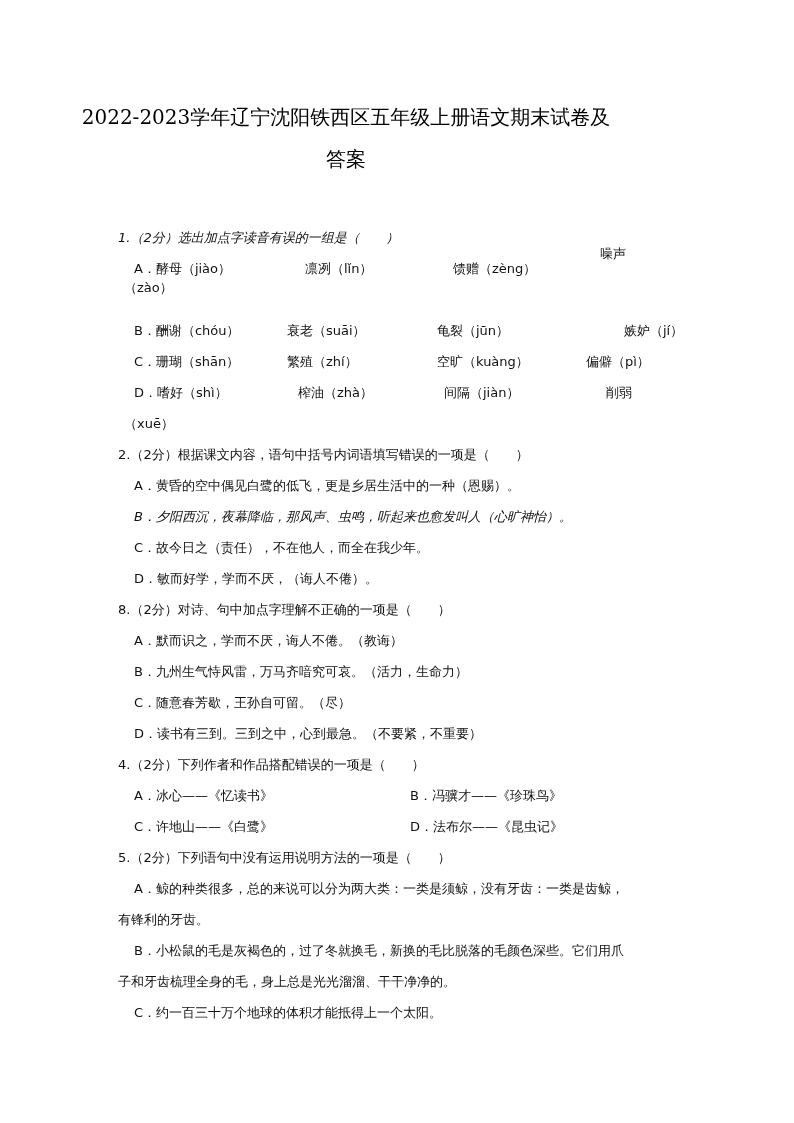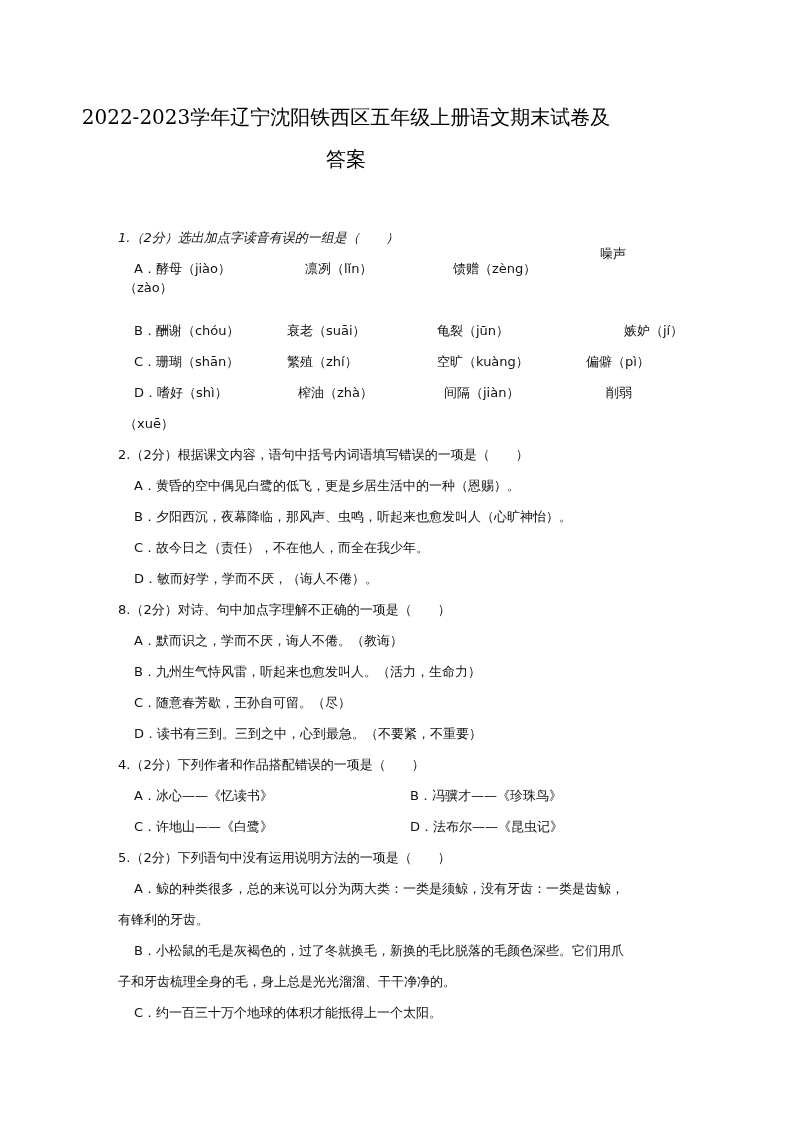--- a/index.html
+++ b/index.html
@@ -39,27 +39,27 @@
   <div class="cell" style="top:354px;left:586px;">偏僻（pì）</div>
 
   <div class="cell" style="top:385px;left:134px;">D．嗜好（shì）</div>
   <div class="cell" style="top:385px;left:298px;">榨油（zhà）</div>
   <div class="cell" style="top:385px;left:444px;">间隔（jiàn）</div>
   <div class="cell" style="top:385px;left:606px;">削弱</div>
   <div class="cell" style="top:416px;left:124px;">（xuē）</div>
 
   <div class="line q" style="top:447px;">2.（2分）根据课文内容，语句中括号内词语填写错误的一项是（　　）</div>
   <div class="line opt" style="top:478px;">A．黄昏的空中偶见白鹭的低飞，更是乡居生活中的一种（恩赐）。</div>
-  <div class="line opt" style="top:509px;">B．夕阳西沉，夜幕降临，那风声、虫鸣，听起来也愈发叫人（心旷神怡）。</div>
+  <div class="line opt" style="top:509px;font-style:italic;">B．夕阳西沉，夜幕降临，那风声、虫鸣，听起来也愈发叫人（心旷神怡）。</div>
   <div class="line opt" style="top:540px;text-align:right;">C．故今日之（责任），不在他人，而全在我少年。</div>
   <div class="line opt" style="top:571px;">D．敏而好学，学而不厌，（诲人不倦）。</div>
 
   <div class="line q" style="top:602px;">8.（2分）对诗、句中加点字理解不正确的一项是（　　）</div>
   <div class="line opt" style="top:633px;">A．默而识之，学而不厌，诲人不倦。（教诲）</div>
-  <div class="line opt" style="top:664px;">B．九州生气恃风雷，听起来也愈发叫人。（活力，生命力）</div>
+  <div class="line opt" style="top:664px;">B．九州生气恃风雷，万马齐喑究可哀。（活力，生命力）</div>
   <div class="line opt" style="top:695px;">C．随意春芳歇，王孙自可留。（尽）</div>
   <div class="line opt" style="top:726px;">D．读书有三到。三到之中，心到最急。（不要紧，不重要）</div>
 
   <div class="line q" style="top:757px;">4.（2分）下列作者和作品搭配错误的一项是（　　）</div>
   <div class="line opt" style="top:788px;">A．冰心——《忆读书》</div>
   <div class="line" style="top:788px;left:410px;">B．冯骥才——《珍珠鸟》</div>
   <div class="line opt" style="top:819px;">C．许地山——《白鹭》</div>
   <div class="line" style="top:819px;left:410px;">D．法布尔——《昆虫记》</div>
 
   <div class="line q" style="top:850px;">5.（2分）下列语句中没有运用说明方法的一项是（　　）</div>

